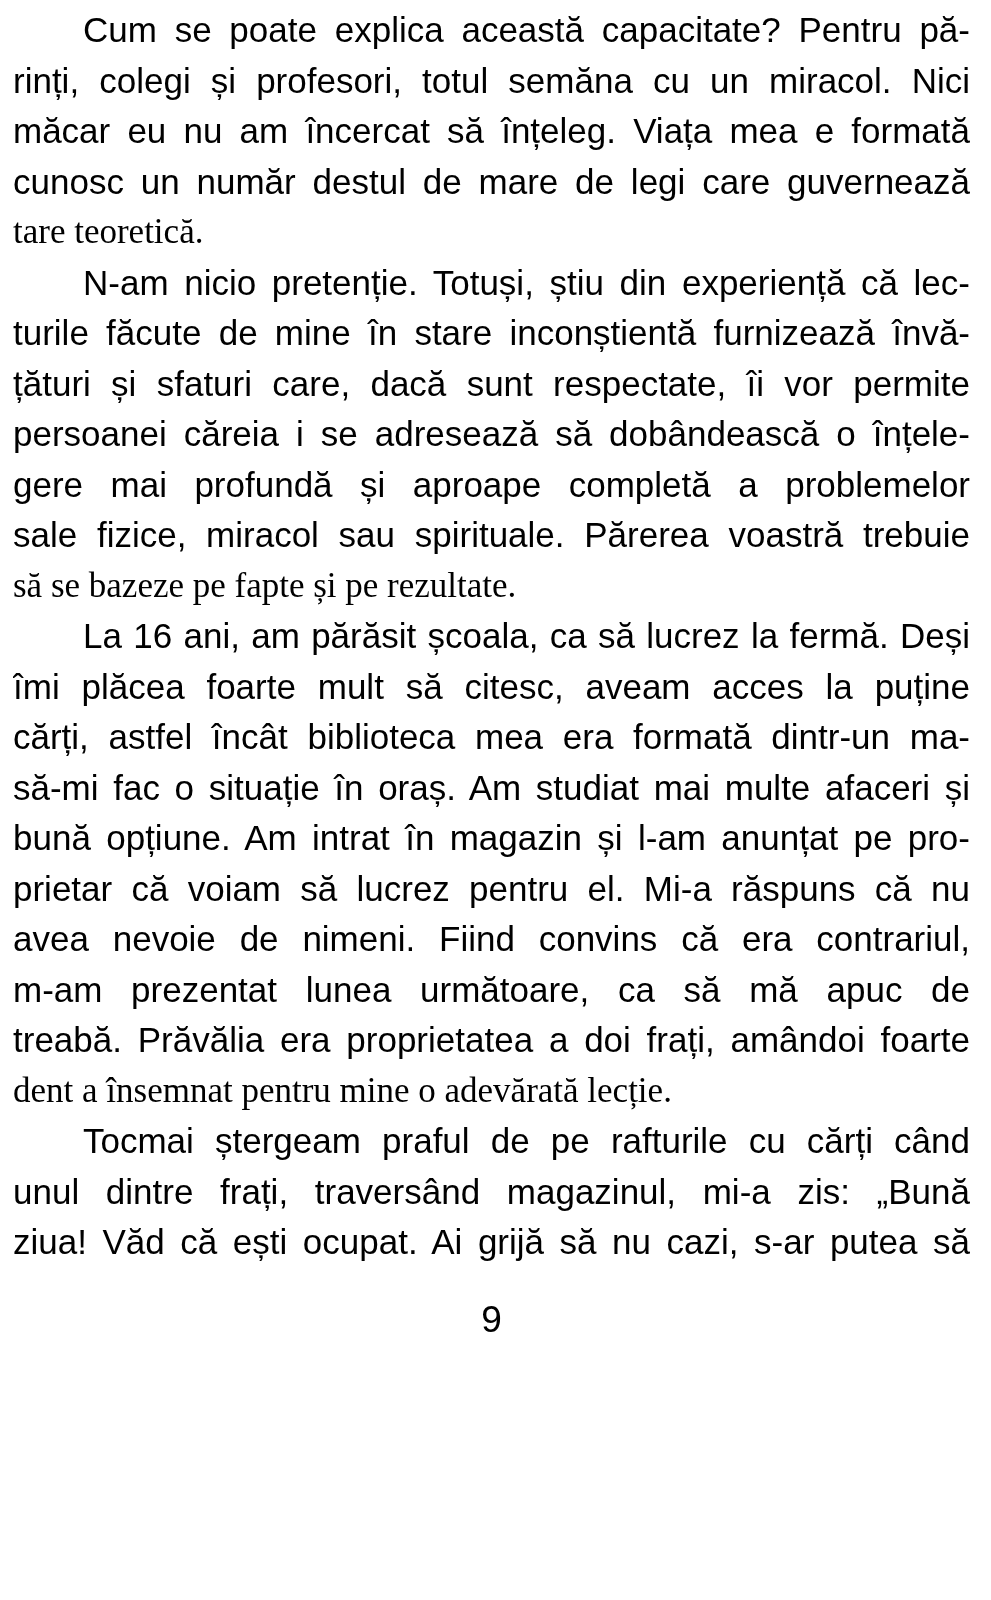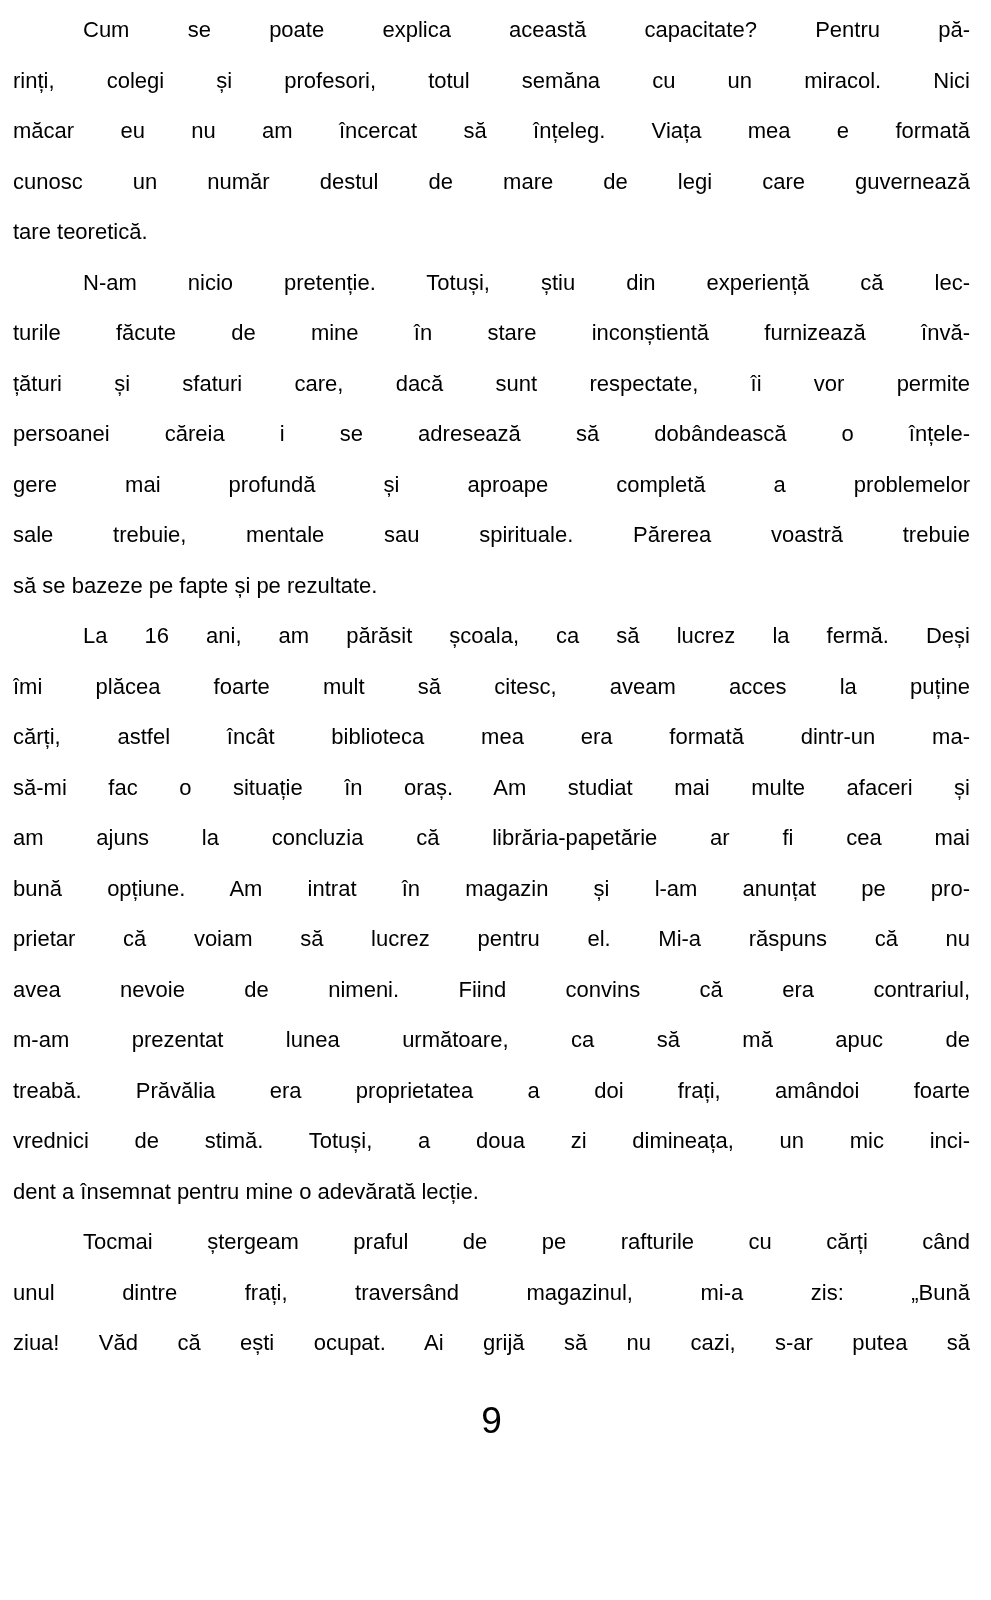--- a/index.html
+++ b/index.html
@@ -18,32 +18,33 @@
     padding: 5px 21px 0 13px;
     overflow: hidden;
   }
   .text-block {
     width: 100%;
   }
   .paragraph {
     margin: 0;
   }
   .line {
-    font-size: 22px;
+    font-size: 35px;
     line-height: 50.5px;
     height: 50.5px;
     overflow: hidden;
     text-align: justify;
     text-align-last: justify;
     white-space: normal;
     font-weight: 300;
   }
   .line.no-justify {
     text-align: center;
     text-align-last: left;
+    font-family: Liberation Serif, serif;
   }
   .line.indent {
     text-indent: 70px;
   }
   .i {
   }
   .pageno {
     margin-top: 28px;
     text-align: center;
     font-size: 37px;
@@ -62,35 +63,33 @@
         <div class="line"><span>măcar eu nu am încercat să înțeleg. Viața mea e formată</span></div>
         <div class="line"><span>cunosc un număr destul de mare de legi care guvernează</span></div>
         <div class="line no-justify"><span>tare teoretică.</span></div>
       </div>
       <div class="paragraph">
         <div class="line indent"><span>N-am nicio pretenție. Totuși, știu din experiență că </span><span class="i">lec-</span></div>
         <div class="line"><span class="i">turile</span><span> făcute de mine în stare inconștientă furnizează învă-</span></div>
         <div class="line"><span>țături și sfaturi care, dacă sunt respectate, îi vor permite</span></div>
         <div class="line"><span>persoanei căreia i se adresează să dobândească o înțele-</span></div>
         <div class="line"><span>gere mai profundă și aproape completă a problemelor</span></div>
-        <div class="line"><span>sale trebuie, mentale sau spirituale. Părerea voastră trebuie</span></div>
+        <div class="line"><span>sale fizice, miracol sau spirituale. Părerea voastră trebuie</span></div>
         <div class="line no-justify"><span>să se bazeze pe fapte și pe rezultate.</span></div>
       </div>
       <div class="paragraph">
         <div class="line indent"><span>La 16 ani, am părăsit școala, ca să lucrez la fermă. Deși</span></div>
         <div class="line"><span>îmi plăcea foarte mult să citesc, aveam acces la puține</span></div>
         <div class="line"><span>cărți, astfel încât biblioteca mea era formată dintr-un ma-</span></div>
         <div class="line"><span>să-mi fac o situație în oraș. Am studiat mai multe afaceri și</span></div>
-        <div class="line"><span>am ajuns la concluzia că librăria-papetărie ar fi cea mai</span></div>
         <div class="line"><span>bună opțiune. Am intrat în magazin și l-am anunțat pe pro-</span></div>
         <div class="line"><span>prietar că voiam să lucrez pentru el. Mi-a răspuns că nu</span></div>
         <div class="line"><span>avea nevoie de nimeni. Fiind convins că era contrariul,</span></div>
         <div class="line"><span>m-am prezentat lunea următoare, ca să mă apuc de</span></div>
         <div class="line"><span>treabă. Prăvălia era proprietatea a doi frați, amândoi foarte</span></div>
-        <div class="line"><span>vrednici de stimă. Totuși, a doua zi dimineața, un mic inci-</span></div>
         <div class="line no-justify"><span>dent a însemnat pentru mine o adevărată lecție.</span></div>
       </div>
       <div class="paragraph">
         <div class="line indent"><span>Tocmai ștergeam praful de pe rafturile cu cărți când</span></div>
         <div class="line"><span>unul dintre frați, traversând magazinul, mi-a zis: „Bună</span></div>
         <div class="line"><span>ziua! Văd că ești ocupat. Ai grijă să nu cazi, s-ar putea să</span></div>
       </div>
     </div>
   <div class="pageno">9</div>
 </div>

